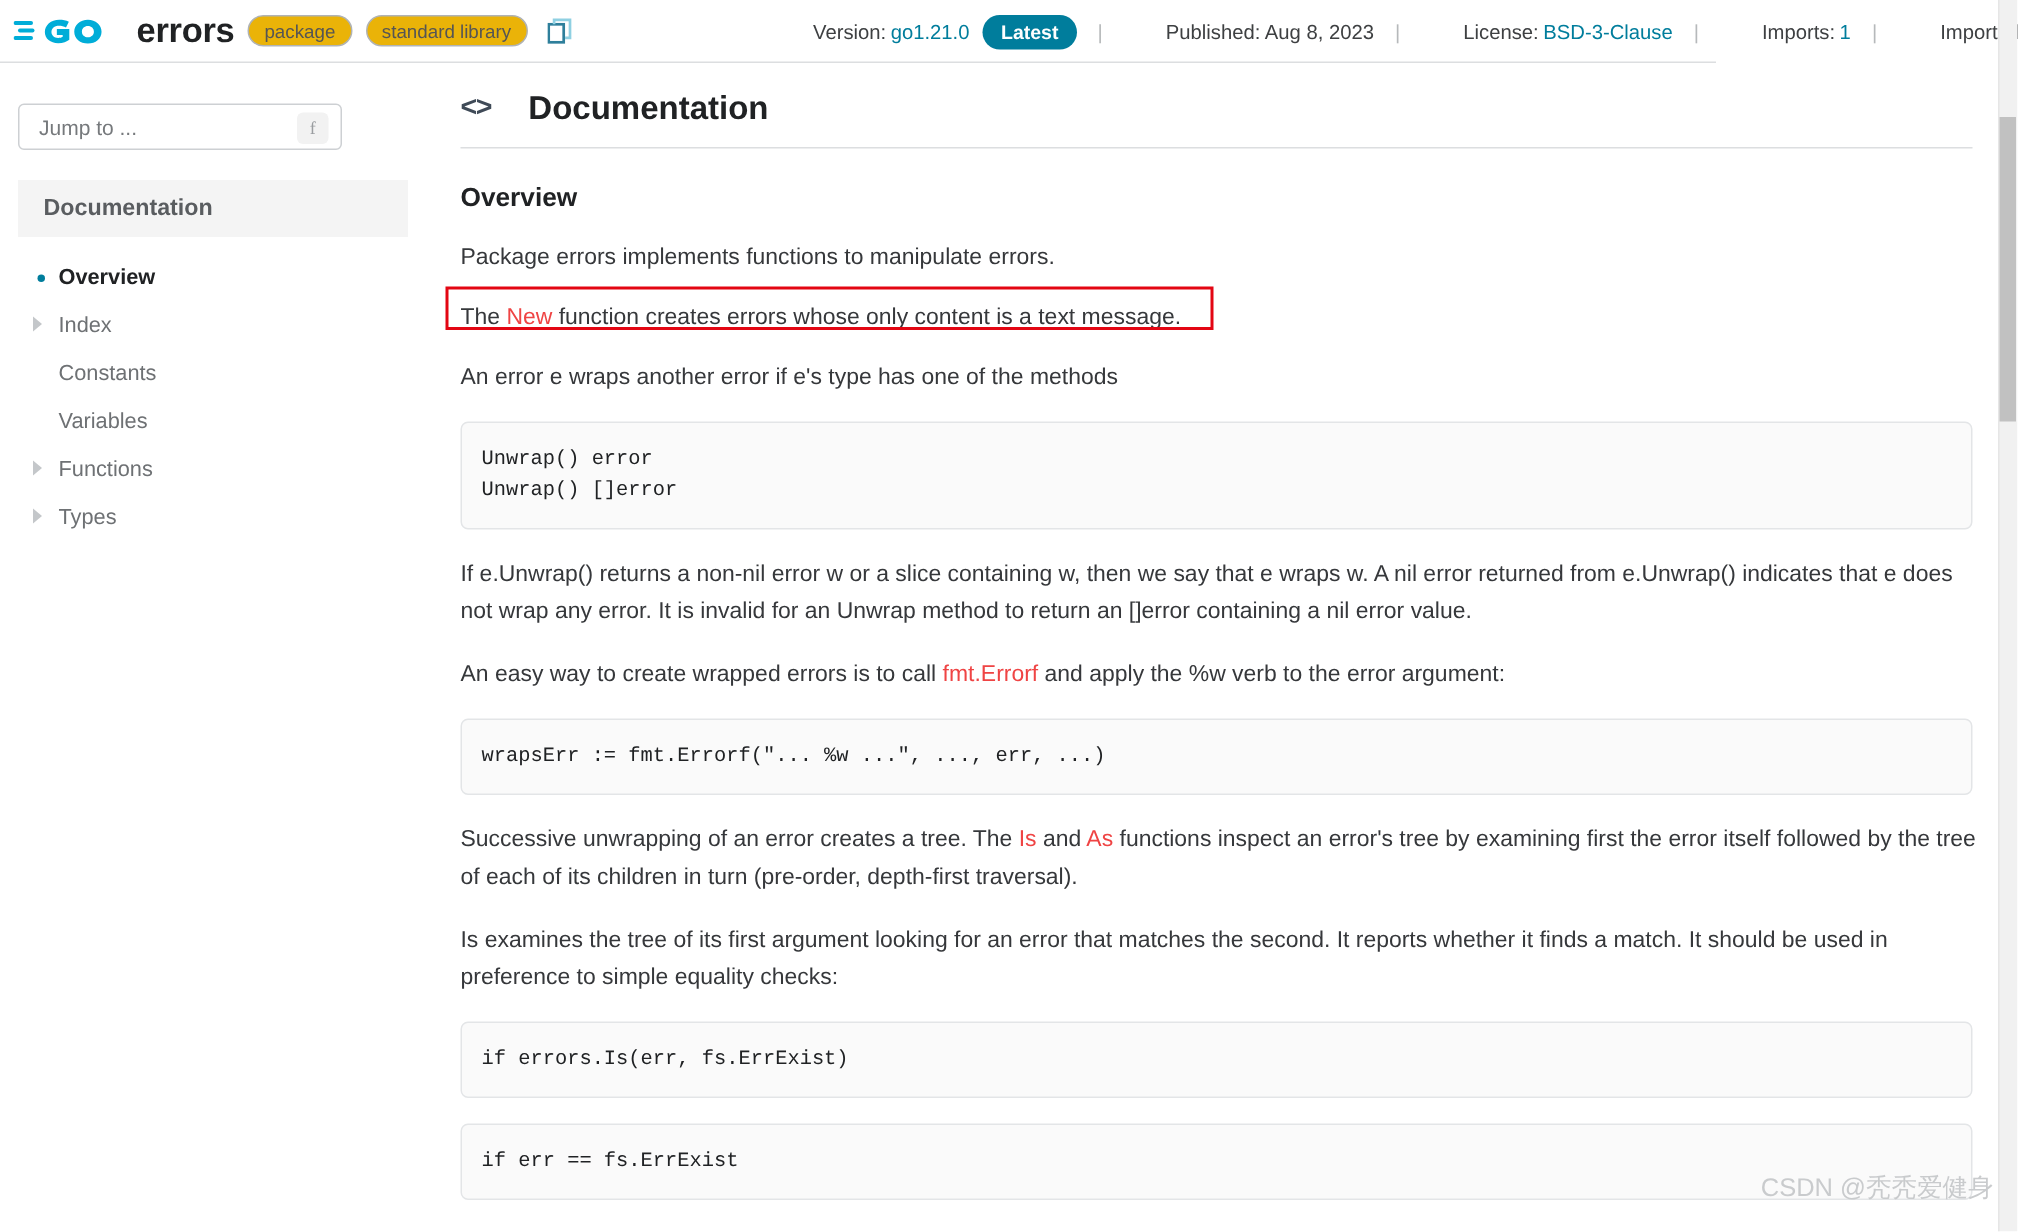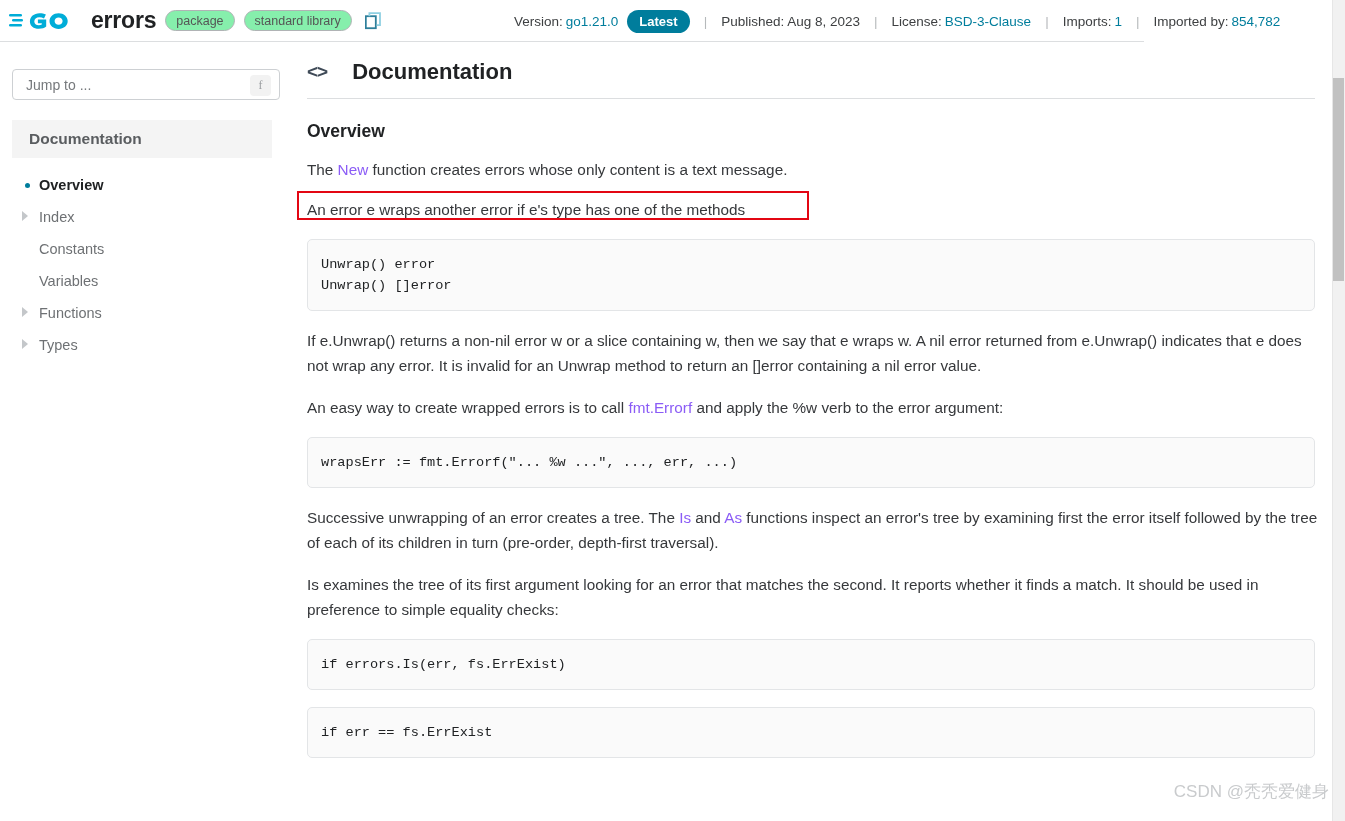--- a/index.html
+++ b/index.html
@@ -27,57 +27,57 @@
 
   .pkg-name {
     font-size: 23px; font-weight: 600; color: #202224;
     margin-left: 10px; letter-spacing: -0.2px;
     white-space: nowrap;
   }
   .chip {
     display: inline-flex; align-items: center; justify-content: center;
     height: 21px; padding: 0 10px;
     border: 1px solid #b0b3b5; border-radius: 11px;
-    font-size: 12.5px; color: #555; background: #86efac;
+    font-size: 12.5px; color: #555; background: #eab308;
     margin-left: 9px; white-space: nowrap;
   }
   .copy-path-btn {
     margin-left: 11px; width: 22px; height: 22px;
     display: flex; align-items: center; justify-content: center;
     cursor: pointer; background: none; border: 0; padding: 0;
   }
 
   .header-meta {
     position: absolute; left: 514px; top: 0; height: 42px;
     display: flex; align-items: center;
     font-size: 13.5px; color: #3e4042;
     white-space: nowrap;
   }
-  .meta-item { display:flex; align-items:flex-end; }
+  .meta-item { display:flex; align-items:flex-end;margin-left:28px; }
   .meta-label { color: #3e4042; }
   .meta-link { color: #007d9c; text-decoration: none; margin-left: 3px; }
   .meta-value { margin-left: 3px; color:#3e4042; }
   .meta-sep { color: #b6b9bb; margin: 0 14px; }
   .latest-badge {
     display: inline-flex; align-items:center; justify-content:center;
     background: #007d9c; color: #fff;
     border-radius: 12px; height: 23px; padding: 0 12px;
     font-size: 13px; font-weight: 600; margin-left: 9px;
   }
 
   
   .sidebar {
     position: absolute; left: 0; top: 43px;
     width: 285px; height: 778px;
     background: #fff;
   }
   .jump-to {
     position: relative;
     margin: 26px 0 0 12px;
-    width: 268px; height: 31px;
+    width: 216px; height: 31px;
     border: 1px solid #cdd0d3; border-radius: 4px;
     display: flex; align-items: center;
     background: #fff;
   }
   .jump-to-input {
     border: 0; outline: 0; background: transparent;
     font-family: "Liberation Sans", sans-serif;
     font-size: 14px; color: #6e7072;
     padding-left: 13px; width: 205px; height: 100%;
   }
@@ -150,21 +150,21 @@
   .section-h2 {
     margin: 22px 0 0 22px;
     font-size: 17.5px; font-weight: 700; color: #202224;
   }
   p.body {
     margin: 17px 0 0 22px;
     width: 1012px;
     font-size: 15.3px; line-height: 25px; color: #36383b;
   }
   p.body.tight { margin-top: 15px; }
-  a.inline { color: #8b5cf6; text-decoration: none; }
+  a.inline { color: #ef4444; text-decoration: none; }
 
   pre.codeblock {
     margin: 17px 0 0 22px;
     width: 1008px;
     background: #fafafa;
     border: 1px solid #e3e5e7;
     border-radius: 5px;
     padding: 14px 1px 14px 13px;
     font-family: "Liberation Mono", monospace;
     font-size: 13.6px; line-height: 21px; color: #202224;
@@ -310,20 +310,21 @@
   <div class="main">
 
     <div class="doc-title-row">
       <span class="code-icon">&lt;&gt;</span>
       <span class="doc-title">Documentation</span>
     </div>
     <div class="title-rule"></div>
 
     <div class="section-h2">Overview</div>
 
+    <p class="body">Package errors implements functions to manipulate errors.</p>
 
     <p class="body tight">
       <span>The </span><a class="inline" href="#">New</a><span> function creates errors whose only content is a text message.</span>
     </p>
 
     <p class="body tight">An error e wraps another error if e's type has one of the methods</p>
 
     <pre class="codeblock">Unwrap() error
 Unwrap() []error</pre>
 

